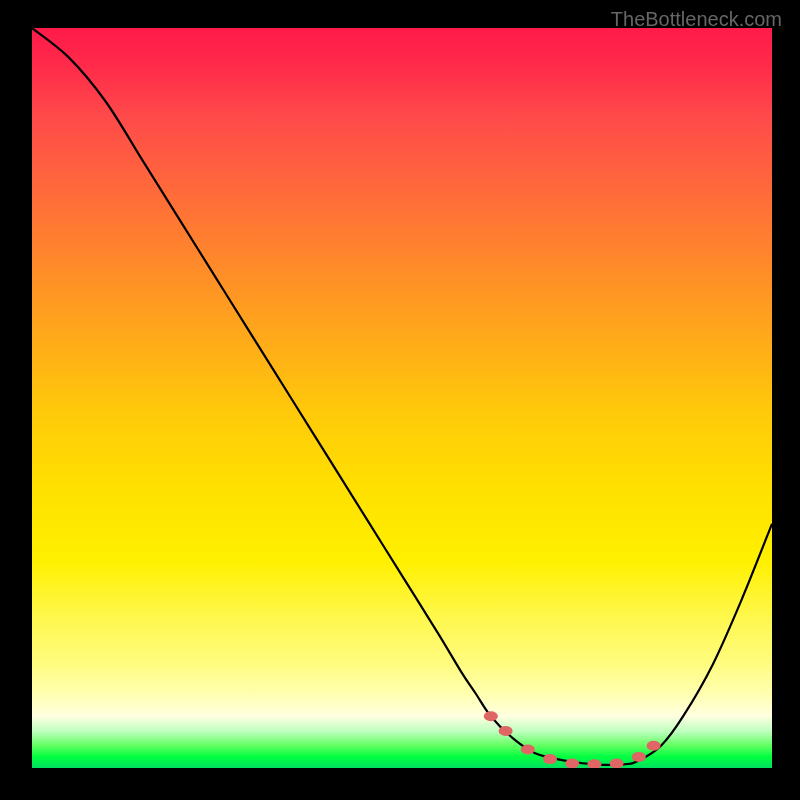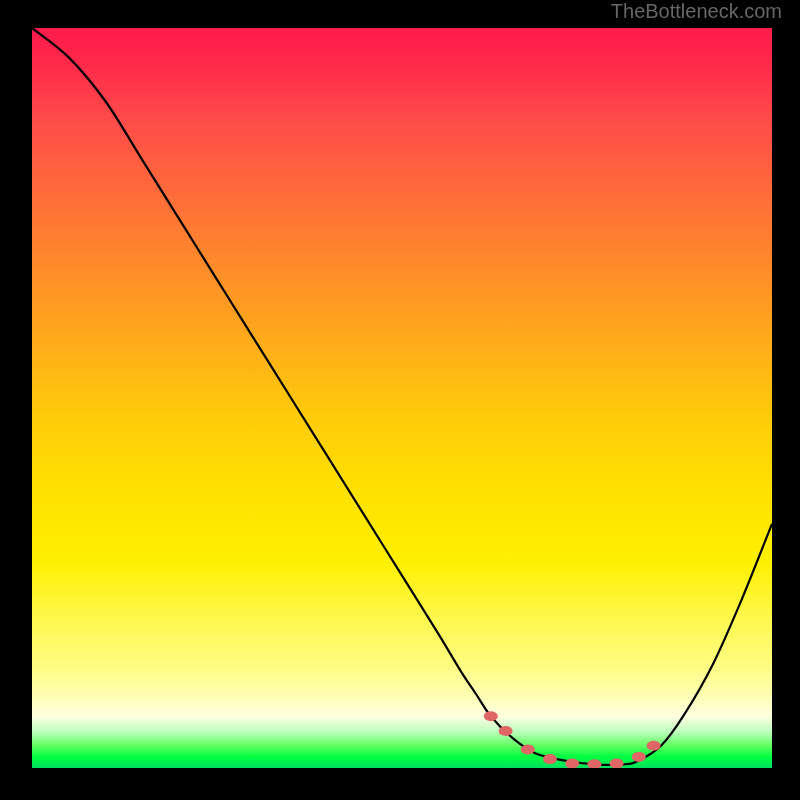--- a/index.html
+++ b/index.html
@@ -6,21 +6,21 @@
   body {
     width: 800px;
     height: 800px;
     background: #000;
     font-family: Arial, sans-serif;
     position: relative;
     overflow: hidden;
   }
   .watermark {
     position: absolute;
-    top: 0;
+    top: 8px;
     right: 18px;
     color: #666;
     font-size: 20px;
     font-weight: 500;
     z-index: 10;
   }
   .plot-area {
     position: absolute;
     left: 32px;
     top: 28px;

